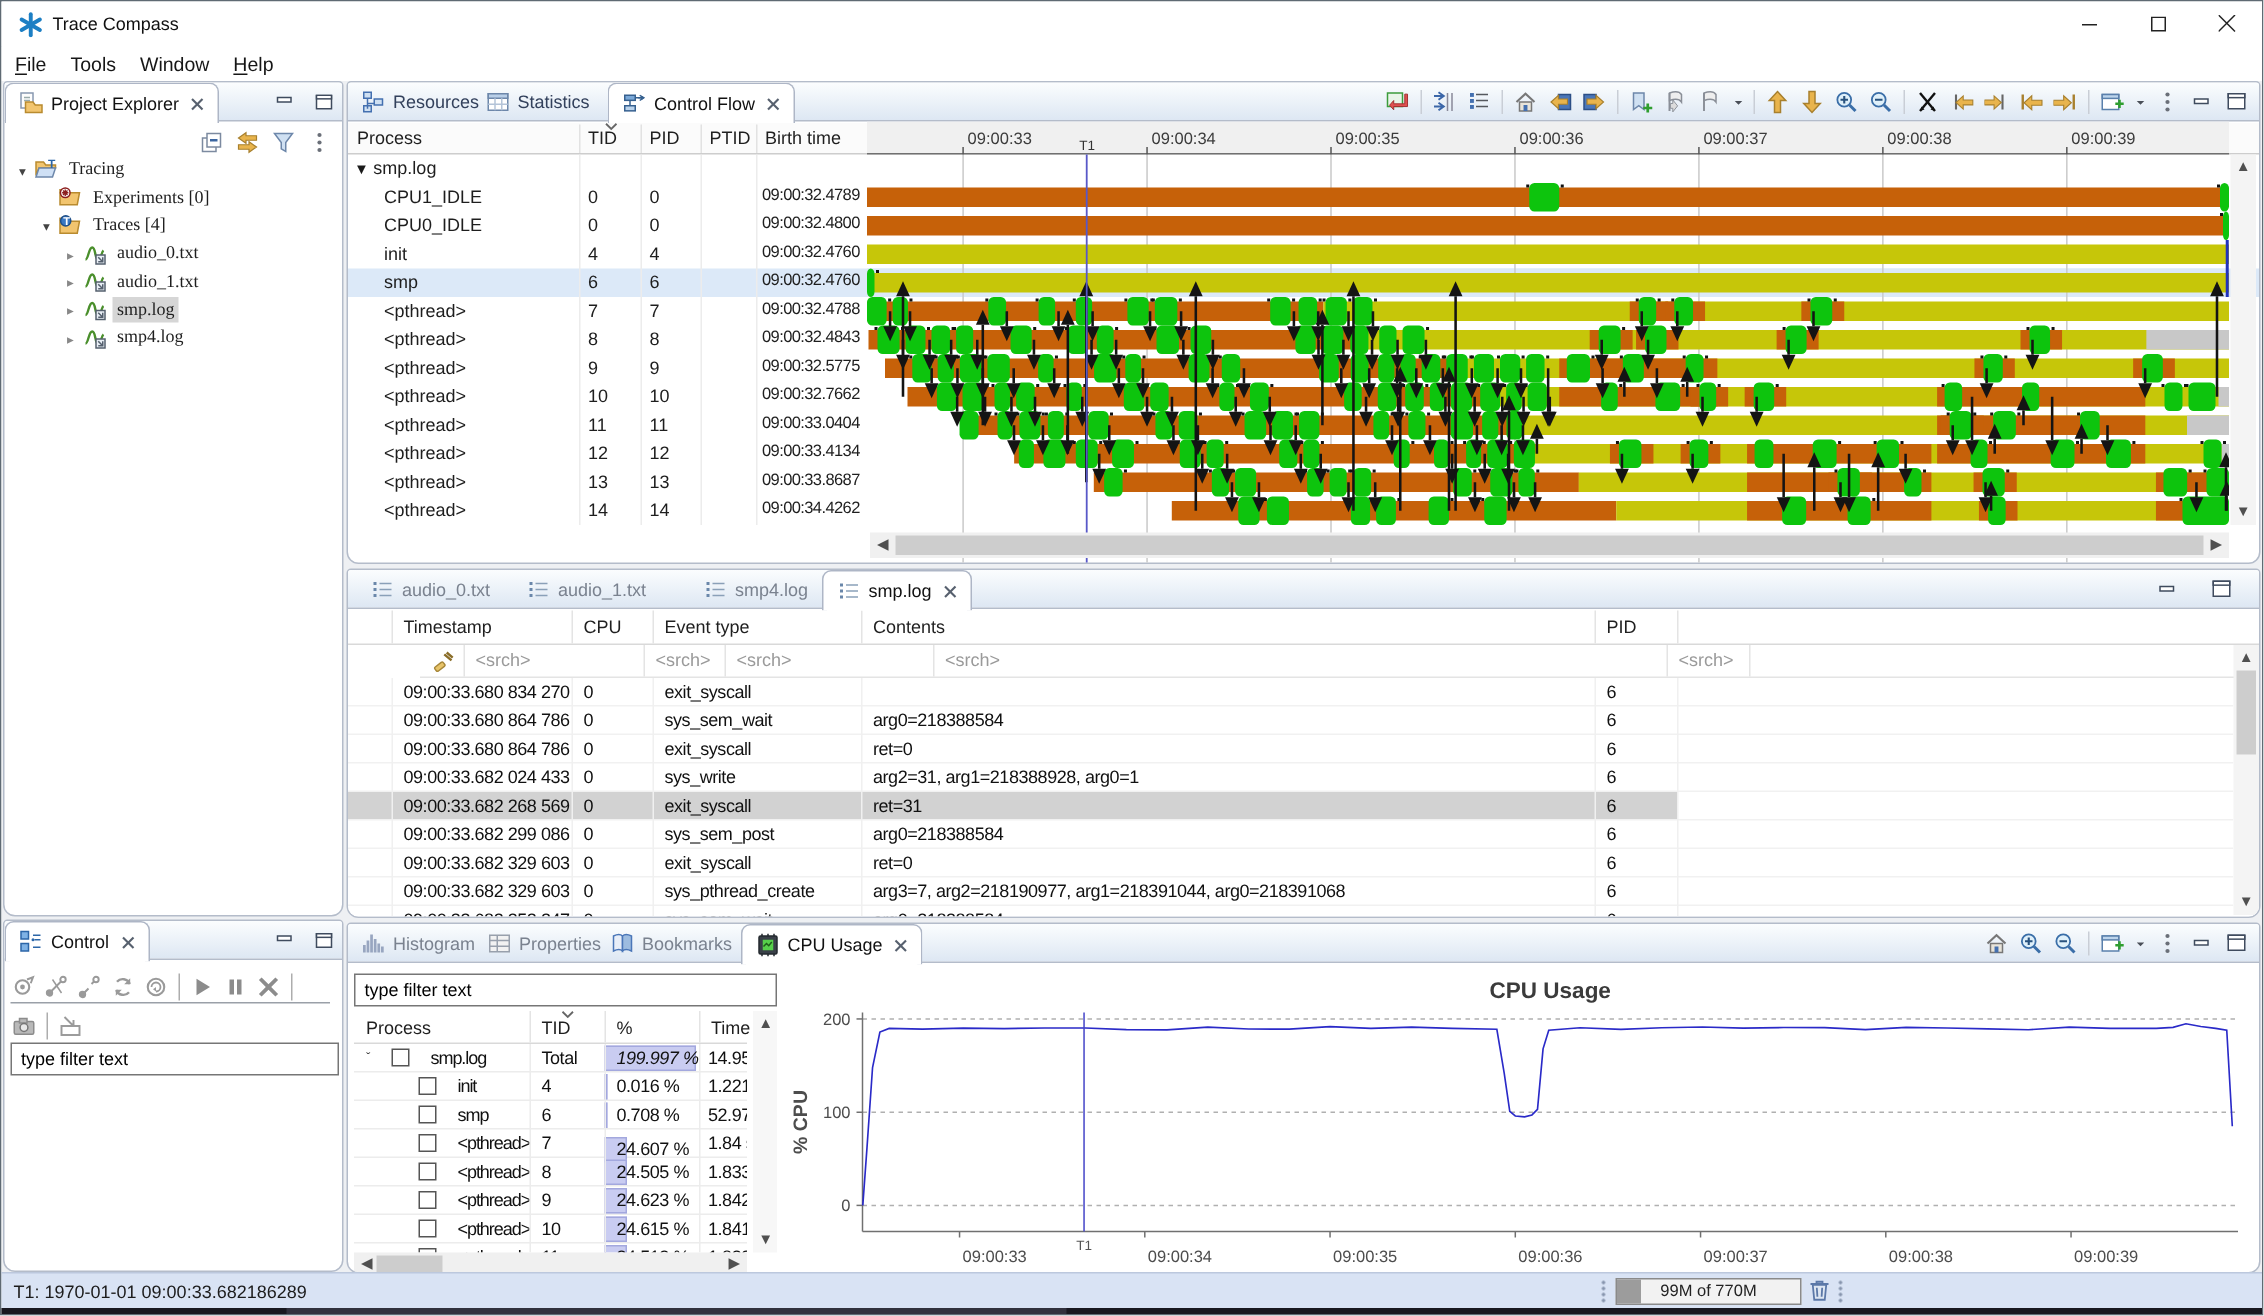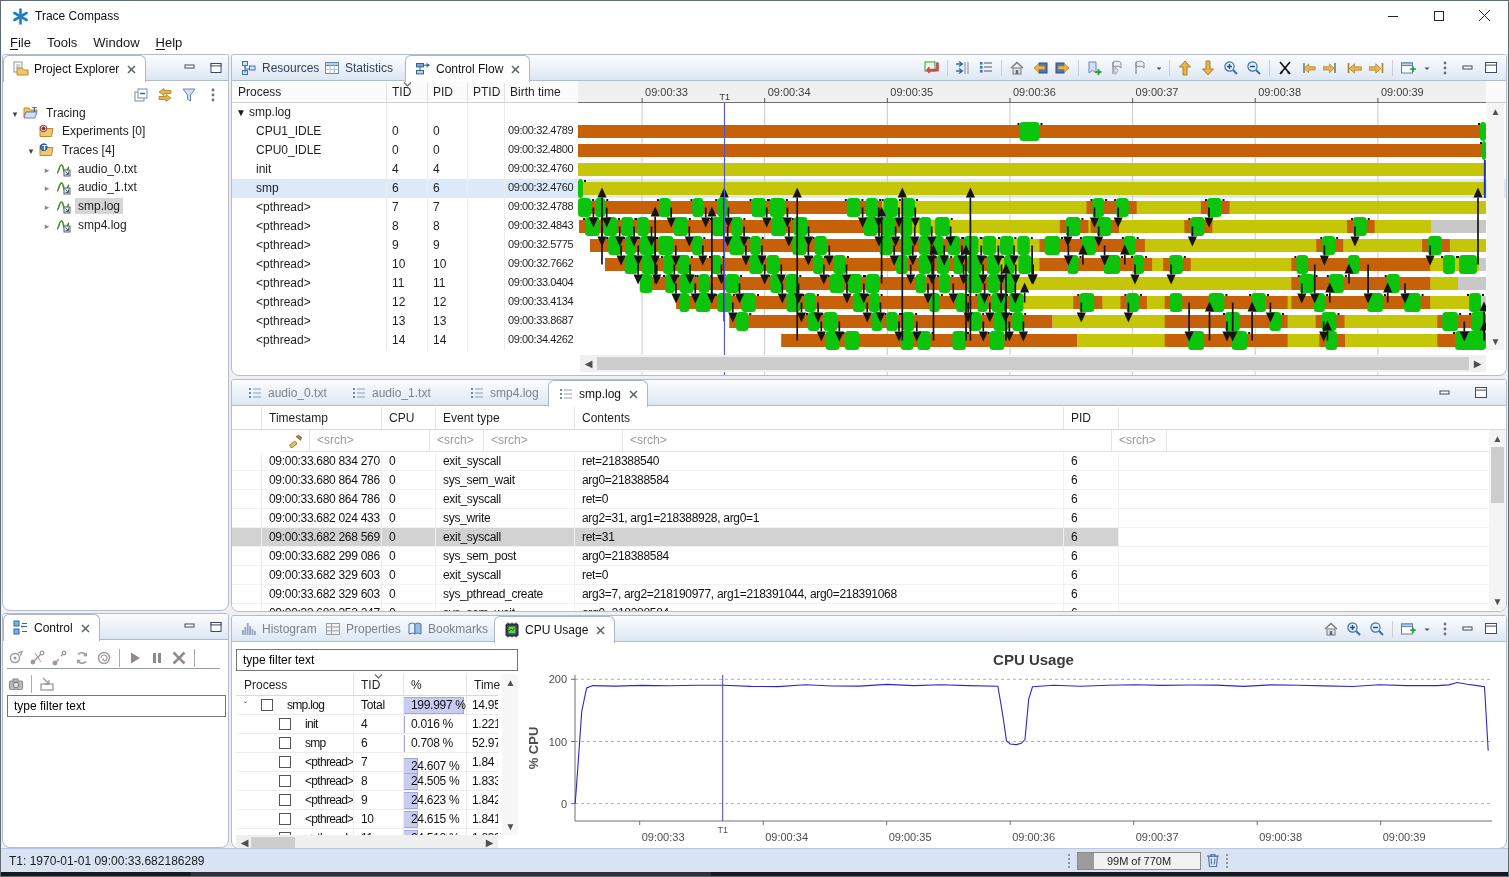--- a/index.html
+++ b/index.html
@@ -32,21 +32,21 @@
   .viewctl { position:absolute; top:0; height:26px; display:flex; align-items:center; gap:14px; z-index:3; }
   .tbtn { width:22px; height:22px; display:flex; align-items:center; justify-content:center; }
   .tsep { width:1px; height:16px; background:#c9ced6; margin:0 3px; }
 
   
   #project-explorer { left:1px; top:0px; width:227px; height:557px; }
   #pe-toolbar { position:absolute; right:4px; top:29px; display:flex; gap:2px; }
   #pe-tree { position:absolute; left:0; top:48px; right:0; bottom:0; }
   .trow { position:absolute; left:0; right:0; height:19px; display:flex; align-items:center; }
   .trow .twist { width:16px; text-align:center; flex:none; }
-  .trow .label { padding:1px 3px; white-space:nowrap; }
+  .trow .label { padding:1px 3px; white-space:nowrap;font-family:Liberation Serif, serif; }
   .trow .label.sel { background:#d6d6d6; }
   .ticon { width:16px; height:16px; flex:none; margin-right:4px; position:relative; }
 
   
   .hdrlbl { color:#1f1f1f; }
 
   
   #flow-view { left:230px; top:0px; width:1276px; height:322px; }
   #flow-body { position:absolute; left:0; top:26px; right:0; bottom:0; }
   #flow-hdr { position:absolute; left:0; top:1px; height:21px; right:0; background:#fbfbfb; border-bottom:1px solid #cdcdcd; }
@@ -1503,21 +1503,20 @@
             <div class="esrch" style="left: 149px;">&lt;srch&gt;</div>
             <div class="esrch" style="left: 203px;">&lt;srch&gt;</div>
             <div class="esrch" style="left: 342px;">&lt;srch&gt;</div>
             <div class="esrch" style="left: 831px;">&lt;srch&gt;</div>
           </div>
         <div id="ev-rows">
             <div class="erow" style="top: 0px;">
               <div class="ecell" style="left:29px; width:120px;">09:00:33.680 834 270</div>
               <div class="ecell" style="left:149px; width:54px;">0</div>
               <div class="ecell" style="left:203px; width:139px;">exit_syscall</div>
-              <div class="ecell" style="left:342px; width:489px;">ret=218388540</div>
               <div class="ecell" style="left:831px; width:55px;">6</div>
             </div>
             <div class="erow" style="top: 19px;">
               <div class="ecell" style="left:29px; width:120px;">09:00:33.680 864 786</div>
               <div class="ecell" style="left:149px; width:54px;">0</div>
               <div class="ecell" style="left:203px; width:139px;">sys_sem_wait</div>
               <div class="ecell" style="left:342px; width:489px;">arg0=218388584</div>
               <div class="ecell" style="left:831px; width:55px;">6</div>
             </div>
             <div class="erow" style="top: 38px;">
@@ -1852,21 +1851,21 @@
             <div class="ecolsep" style="left: 167px;"></div>
             <div class="ucol" style="left: 230px; width: 36px; position: absolute;"><span class="hdrlbl">Time</span></div>
             <div class="ecolsep" style="left: 230px;"></div>
           </div>
         <div id="us-rows">
             <div class="urow" style="top: 0px;">
               <span style="font-size:9px; color:#333; position:absolute; left:8px; top:4px;">ˇ</span>
               <span style="position:absolute; left:25px; top:3px; width:12px; height:12px; border:1px solid #555; background:#fff;"></span>
               <div class="ucell" style="left:43px; width:74px; letter-spacing:-0.7px;">smp.log</div>
               <div class="ucell" style="left:117px; width:50px;">Total</div>
-              <div style="position:absolute; left:167px; top:0; width:63px; height:19px;">
+              <div style="position:absolute; left:167px; top:0; width:63px; height:19px;font-style:italic;">
                 <div class="pbar" style="width:61.0px;"></div>
                 <div class="ucell" style="left:0; width:63px;">199.997 %</div>
               </div>
               <div class="ucell" style="left:230px; width:40px; padding-left:6px;">14.959 s</div>
             </div>
             <div class="urow" style="top: 19px;">
               <span style="position:absolute; left:43px; top:3px; width:12px; height:12px; border:1px solid #555; background:#fff;"></span>
               <div class="ucell" style="left:61px; width:56px; letter-spacing:-0.7px;">init</div>
               <div class="ucell" style="left:117px; width:50px;">4</div>
               <div style="position:absolute; left:167px; top:0; width:63px; height:19px;">

